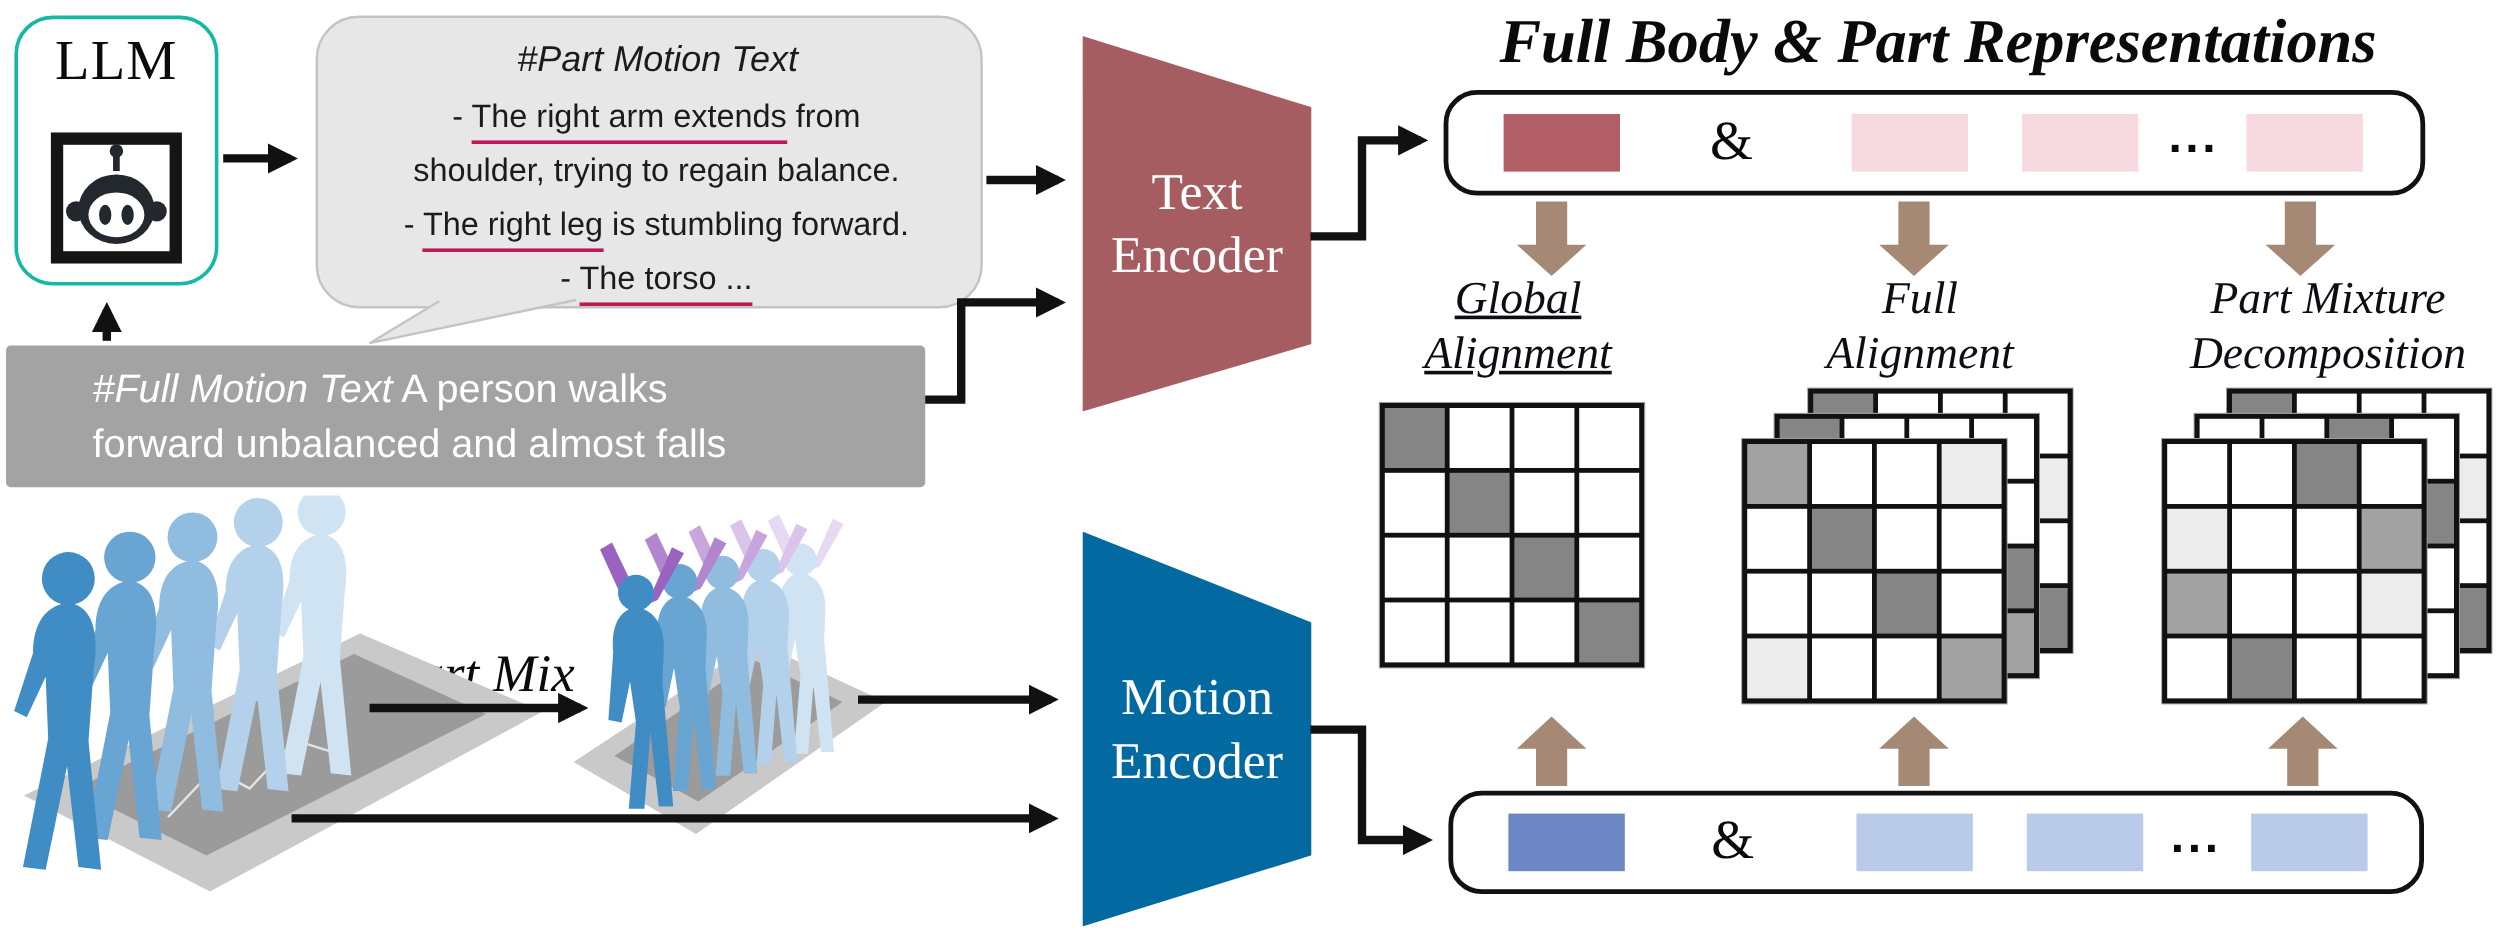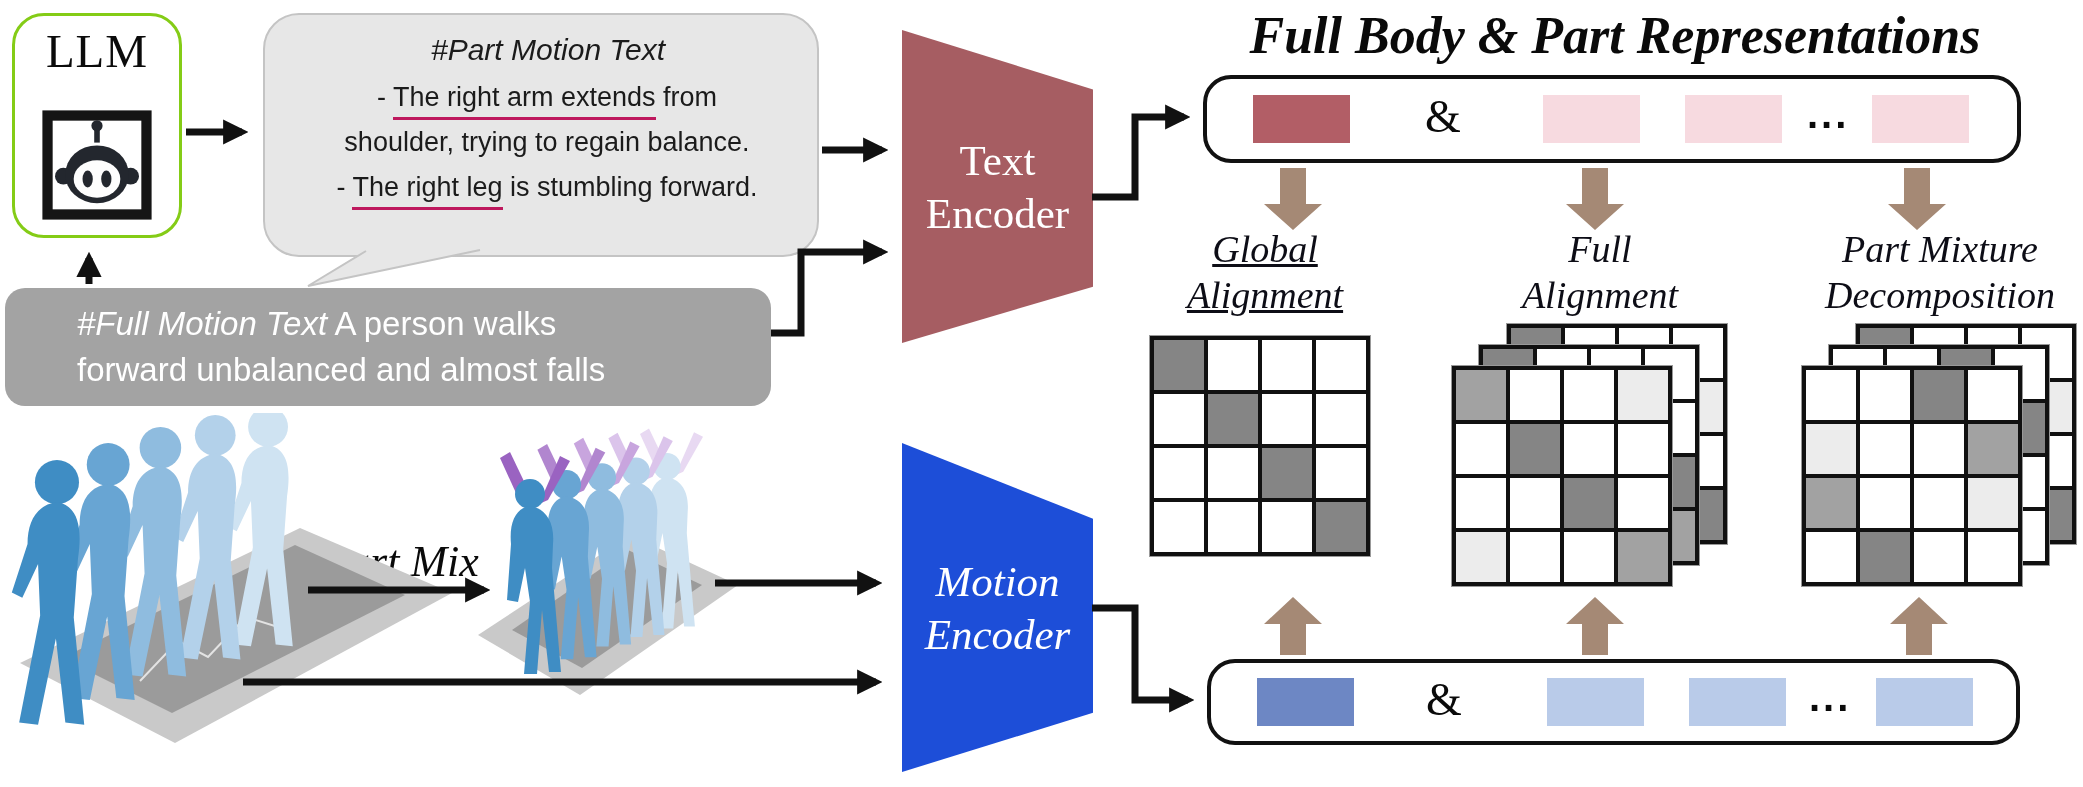--- a/index.html
+++ b/index.html
@@ -2,48 +2,48 @@
 <html><head>
 <meta charset="utf-8">
 <style>
   html,body{margin:0;padding:0;background:#fff;}
   #canvas{position:relative;width:2083px;height:787px;background:#fff;overflow:hidden;
           font-family:"Liberation Serif",serif;}
   .abs{position:absolute;}
 
   
   #llm-box{left:12px;top:13px;width:170px;height:225px;background:#fff;
-           border:3px solid #84cc16;border-radius:32px;box-sizing:border-box;text-align:center;}
+           border:3px solid #14b8a6;border-radius:32px;box-sizing:border-box;text-align:center;}
   #llm-title{margin-top:8px;font-size:47px;color:#0b0b0b;letter-spacing:1px;}
   #robot-wrap{position:absolute;left:26px;top:93px;width:112px;height:112px;}
 
   
   #part-bubble{left:263px;top:13px;width:556px;height:244px;background:#e7e7e7;
                border:2px solid #c4c4c4;border-radius:36px;box-sizing:border-box;
                padding:16px 10px 0 22px;color:#1b1b1b;
                font-family:"Liberation Sans",sans-serif;text-align:center;}
   #part-bubble .heading{font-style:italic;font-size:30px;margin:2px 0 8px 2px;}
   #part-bubble .bline{font-size:27px;line-height:45px;white-space:nowrap;}
   #part-bubble .u{border-bottom:3px solid #be185d;padding-bottom:5px;}
 
   
-  #full-box{left:5px;top:288px;width:766px;height:118px;background:#a3a3a3;border-radius:20px;
+  #full-box{left:5px;top:288px;width:766px;height:118px;background:#a3a3a3;border-radius:4px;
             box-sizing:border-box;color:#fff;padding:13px 0 0 72px;
             font-family:"Liberation Sans",sans-serif;font-size:33px;line-height:46px;}
   #full-box .tag{font-style:italic;}
   #full-box div{white-space:nowrap;}
 
   
   .encoder{display:flex;flex-direction:column;justify-content:center;align-items:center;
            color:#fff;font-size:43px;line-height:53px;text-align:left;
            filter:drop-shadow(0 0 1.5px #777);}
   #text-encoder{left:902px;top:30px;width:191px;height:313px;background:#a65d62;
                 clip-path:polygon(0 0,100% 19%,100% 82%,0 100%);}
-  #motion-encoder{left:902px;top:443px;width:191px;height:329px;background:#1d4ed8;
-                  clip-path:polygon(0 0,100% 23%,100% 82%,0 100%);font-style:italic;}
+  #motion-encoder{left:902px;top:443px;width:191px;height:329px;background:#0369a1;
+                  clip-path:polygon(0 0,100% 23%,100% 82%,0 100%);}
 
   
   #rep-title{left:1200px;top:6px;width:830px;text-align:center;font-size:52px;
              font-style:italic;font-weight:700;color:#0a0a0a;}
   .token-box{background:#fff;border:4px solid #111;border-radius:28px;box-sizing:border-box;}
   #top-token-box{left:1203px;top:75px;width:818px;height:88px;}
   #bottom-token-box{left:1207px;top:659px;width:813px;height:86px;}
   .token{position:absolute;top:50%;transform:translateY(-50%);width:97px;height:48px;}
   .tok-amp{position:absolute;top:50%;transform:translateY(-54%);font-size:46px;color:#0a0a0a;}
   .tok-dots{position:absolute;top:50%;transform:translateY(-60%);font-size:40px;font-weight:700;
@@ -84,20 +84,21 @@
         <ellipse cx="70" cy="75" rx="5.5" ry="9" fill="#23272e"></ellipse>
       </svg>
     </div>
   </div>
 
   <div class="abs" id="part-bubble">
     <div class="heading">#Part Motion Text</div>
     <div class="bline"><span>- </span><span class="u">The right arm extends</span><span> from</span></div>
     <div class="bline"><span>shoulder, trying to regain balance.</span></div>
     <div class="bline"><span>- </span><span class="u">The right leg</span><span> is stumbling forward.</span></div>
+    <div class="bline"><span>- </span><span class="u">The torso ...</span><span></span></div>
   </div>
 
   <div class="abs" id="full-box">
     <div><span class="tag">#Full Motion Text</span><span> A person walks</span></div>
     <div>forward unbalanced and almost falls</div>
   </div>
 
   <div class="abs encoder" id="text-encoder">
     <div>Text</div>
     <div>Encoder</div>

